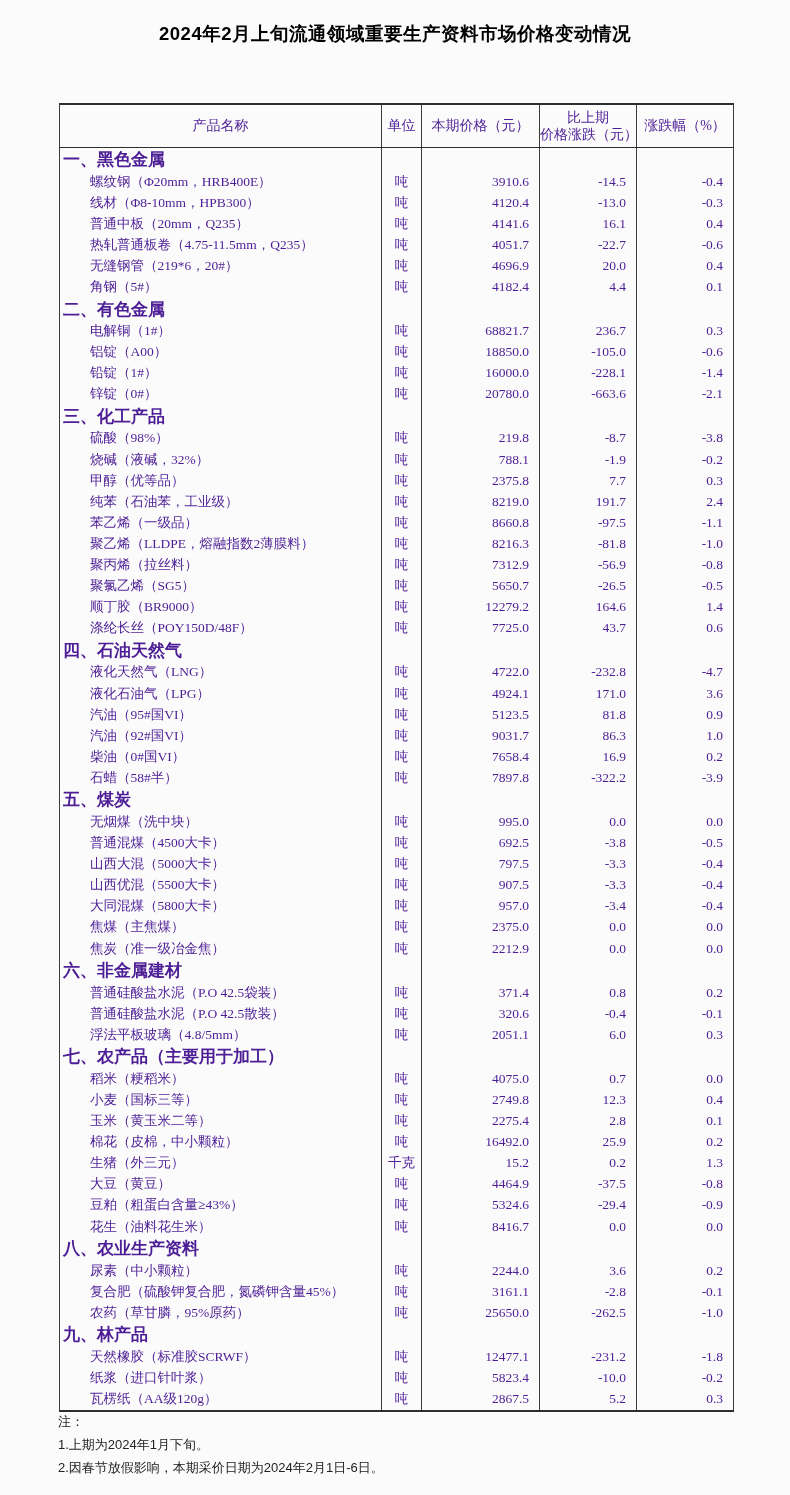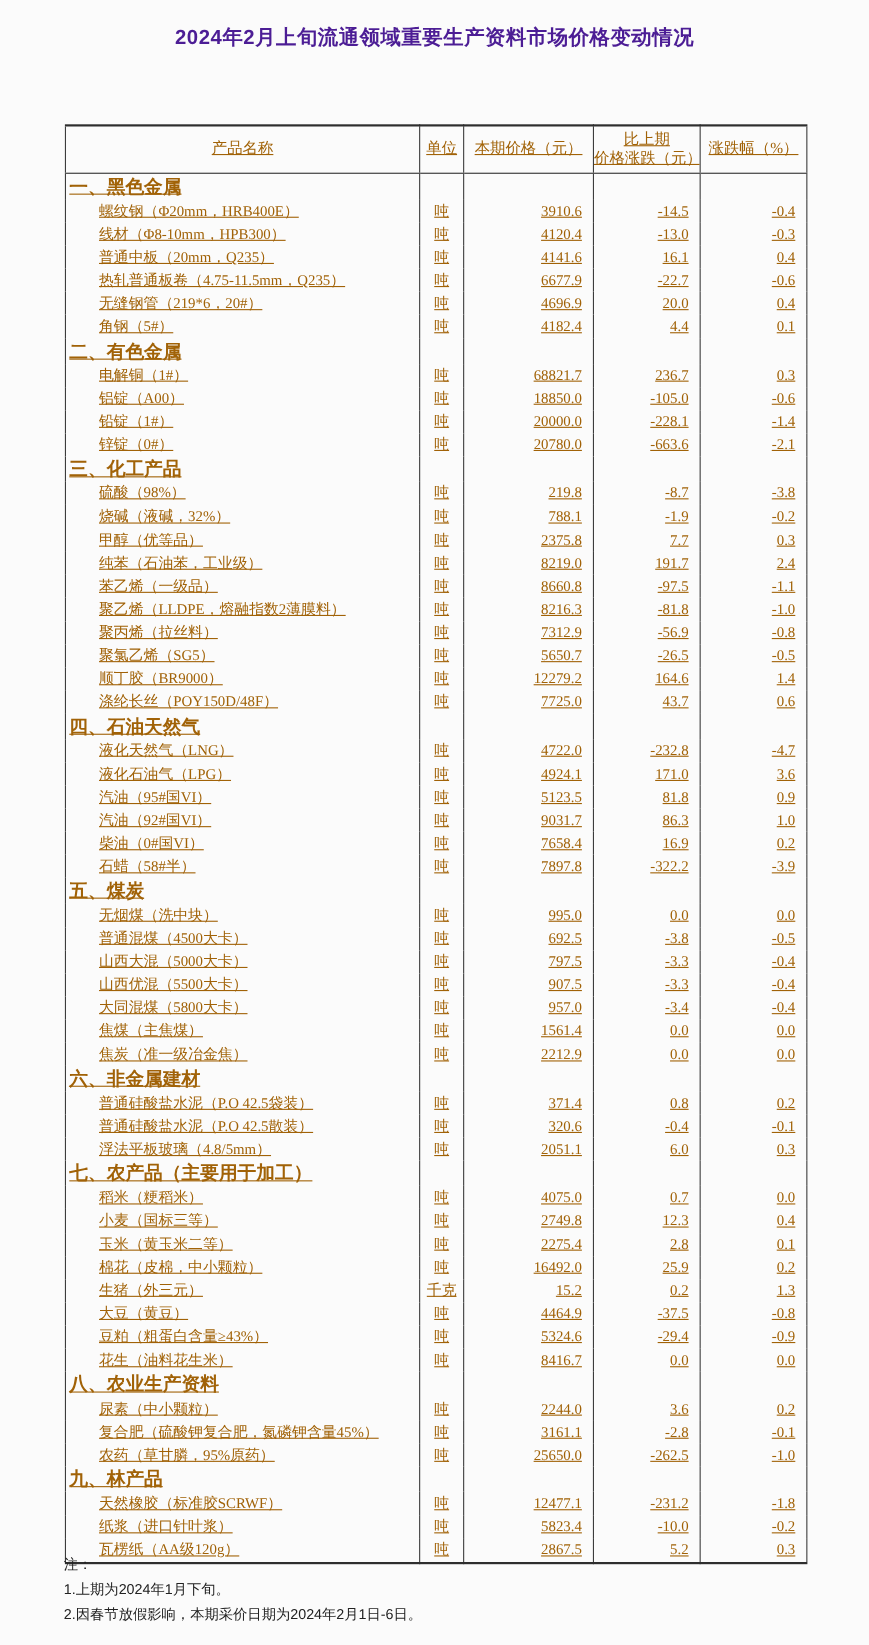--- a/index.html
+++ b/index.html
@@ -15,36 +15,35 @@
     color: #1e1e1e;
   }
   .title {
     margin: 0;
     padding-top: 21px;
     text-align: center;
     font-family: "Liberation Sans", sans-serif;
     font-size: 18.5px;
     font-weight: bold;
     letter-spacing: 0.5px;
-    color: #4c1d95;
+    color: #000000;
   }
   table.price-table {
     position: absolute;
     left: 59px;
-    top: 113px;
+    top: 103px;
     width: 674px;
     border-collapse: collapse;
     table-layout: fixed;
     font-family: "Liberation Serif", "DejaVu Serif", serif;
-    color: #a16207;
+    color: #4c1d95;
     border-top: 2px solid #2e2e2e;
     border-bottom: 2px solid #2e2e2e;
     border-left: 1px solid #3c3c3c;
     border-right: 1px solid #3c3c3c;
-    text-decoration: underline;
   }
   .price-table col.c-product { width: 322px; }
   .price-table col.c-unit    { width: 40px;  }
   .price-table col.c-price   { width: 118px; }
   .price-table col.c-change  { width: 97px;  }
   .price-table col.c-pct     { width: 97px;  }
 
   .price-table th, .price-table td {
     border-left: 1px solid #3c3c3c;
     padding: 0;
@@ -140,21 +139,21 @@
       <tr class="data-row">
         <td class="product">普通中板（20mm，Q235）</td>
         <td class="unit">吨</td>
         <td class="price">4141.6</td>
         <td class="change">16.1</td>
         <td class="pct">0.4</td>
       </tr>
       <tr class="data-row">
         <td class="product">热轧普通板卷（4.75-11.5mm，Q235）</td>
         <td class="unit">吨</td>
-        <td class="price">6677.9</td>
+        <td class="price">4051.7</td>
         <td class="change">-22.7</td>
         <td class="pct">-0.6</td>
       </tr>
       <tr class="data-row">
         <td class="product">无缝钢管（219*6，20#）</td>
         <td class="unit">吨</td>
         <td class="price">4696.9</td>
         <td class="change">20.0</td>
         <td class="pct">0.4</td>
       </tr>
@@ -182,21 +181,21 @@
       <tr class="data-row">
         <td class="product">铝锭（A00）</td>
         <td class="unit">吨</td>
         <td class="price">18850.0</td>
         <td class="change">-105.0</td>
         <td class="pct">-0.6</td>
       </tr>
       <tr class="data-row">
         <td class="product">铅锭（1#）</td>
         <td class="unit">吨</td>
-        <td class="price">20000.0</td>
+        <td class="price">16000.0</td>
         <td class="change">-228.1</td>
         <td class="pct">-1.4</td>
       </tr>
       <tr class="data-row">
         <td class="product">锌锭（0#）</td>
         <td class="unit">吨</td>
         <td class="price">20780.0</td>
         <td class="change">-663.6</td>
         <td class="pct">-2.1</td>
       </tr>
@@ -364,21 +363,21 @@
       <tr class="data-row">
         <td class="product">大同混煤（5800大卡）</td>
         <td class="unit">吨</td>
         <td class="price">957.0</td>
         <td class="change">-3.4</td>
         <td class="pct">-0.4</td>
       </tr>
       <tr class="data-row">
         <td class="product">焦煤（主焦煤）</td>
         <td class="unit">吨</td>
-        <td class="price">1561.4</td>
+        <td class="price">2375.0</td>
         <td class="change">0.0</td>
         <td class="pct">0.0</td>
       </tr>
       <tr class="data-row">
         <td class="product">焦炭（准一级冶金焦）</td>
         <td class="unit">吨</td>
         <td class="price">2212.9</td>
         <td class="change">0.0</td>
         <td class="pct">0.0</td>
       </tr>

